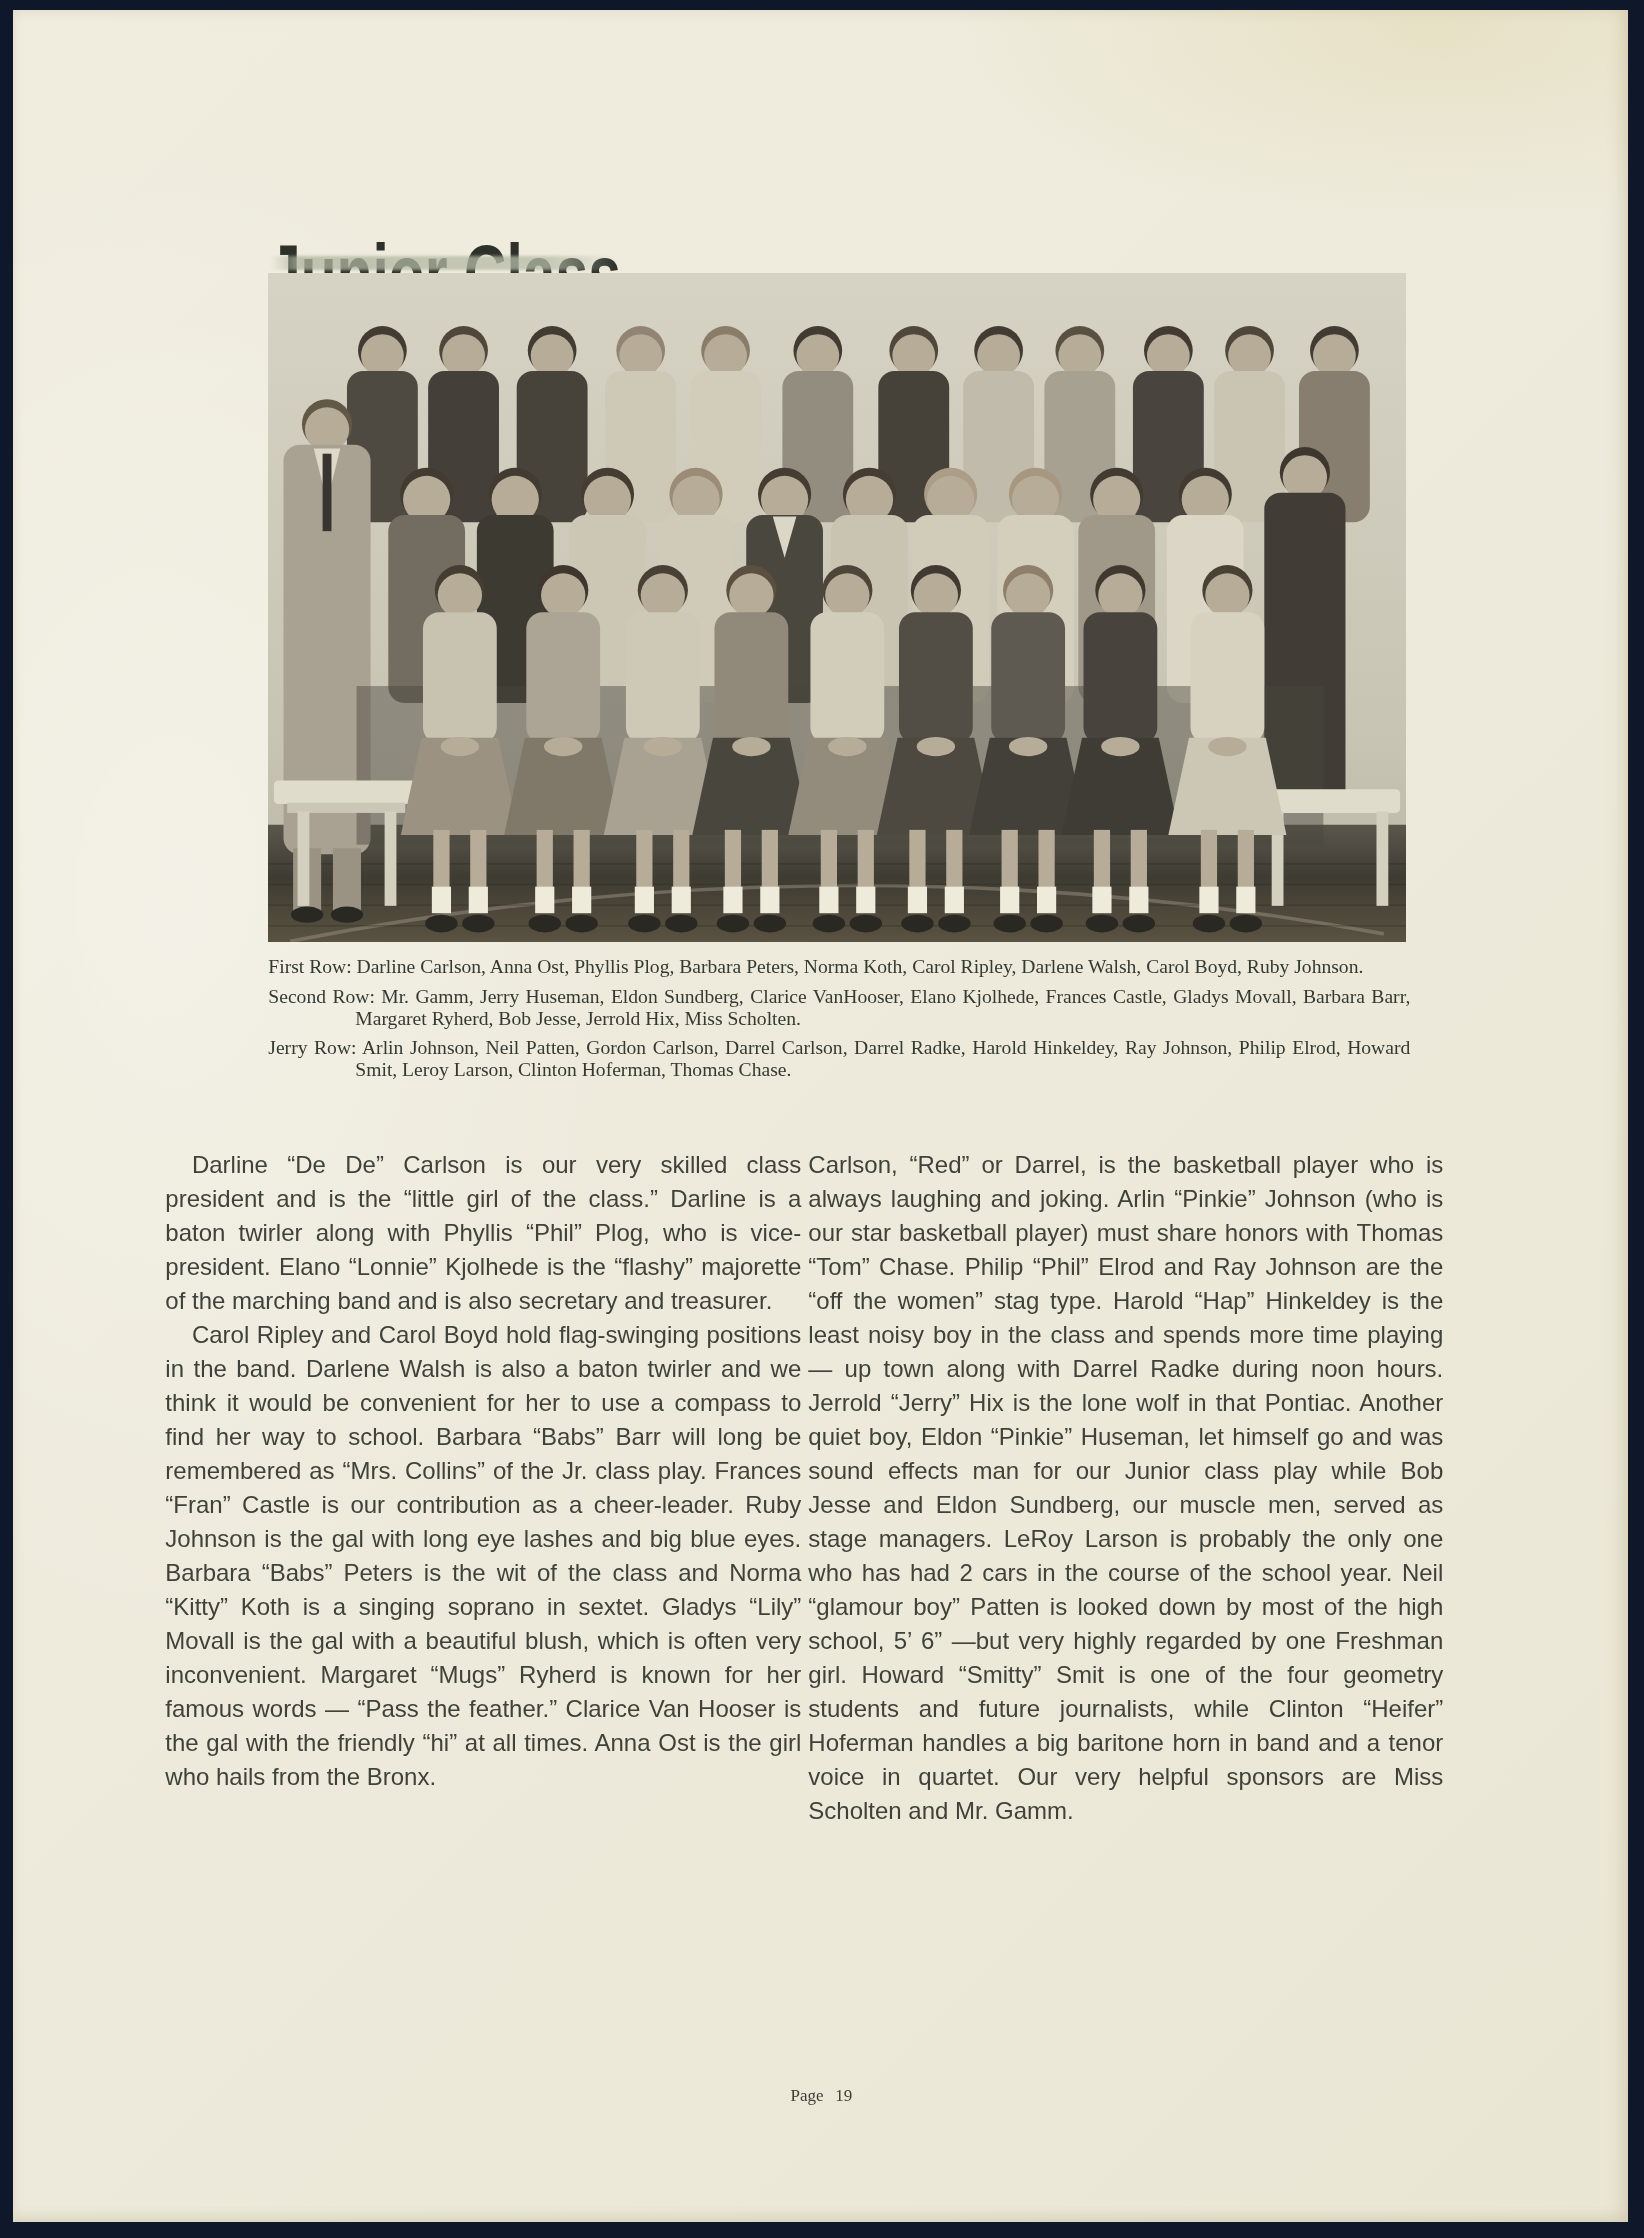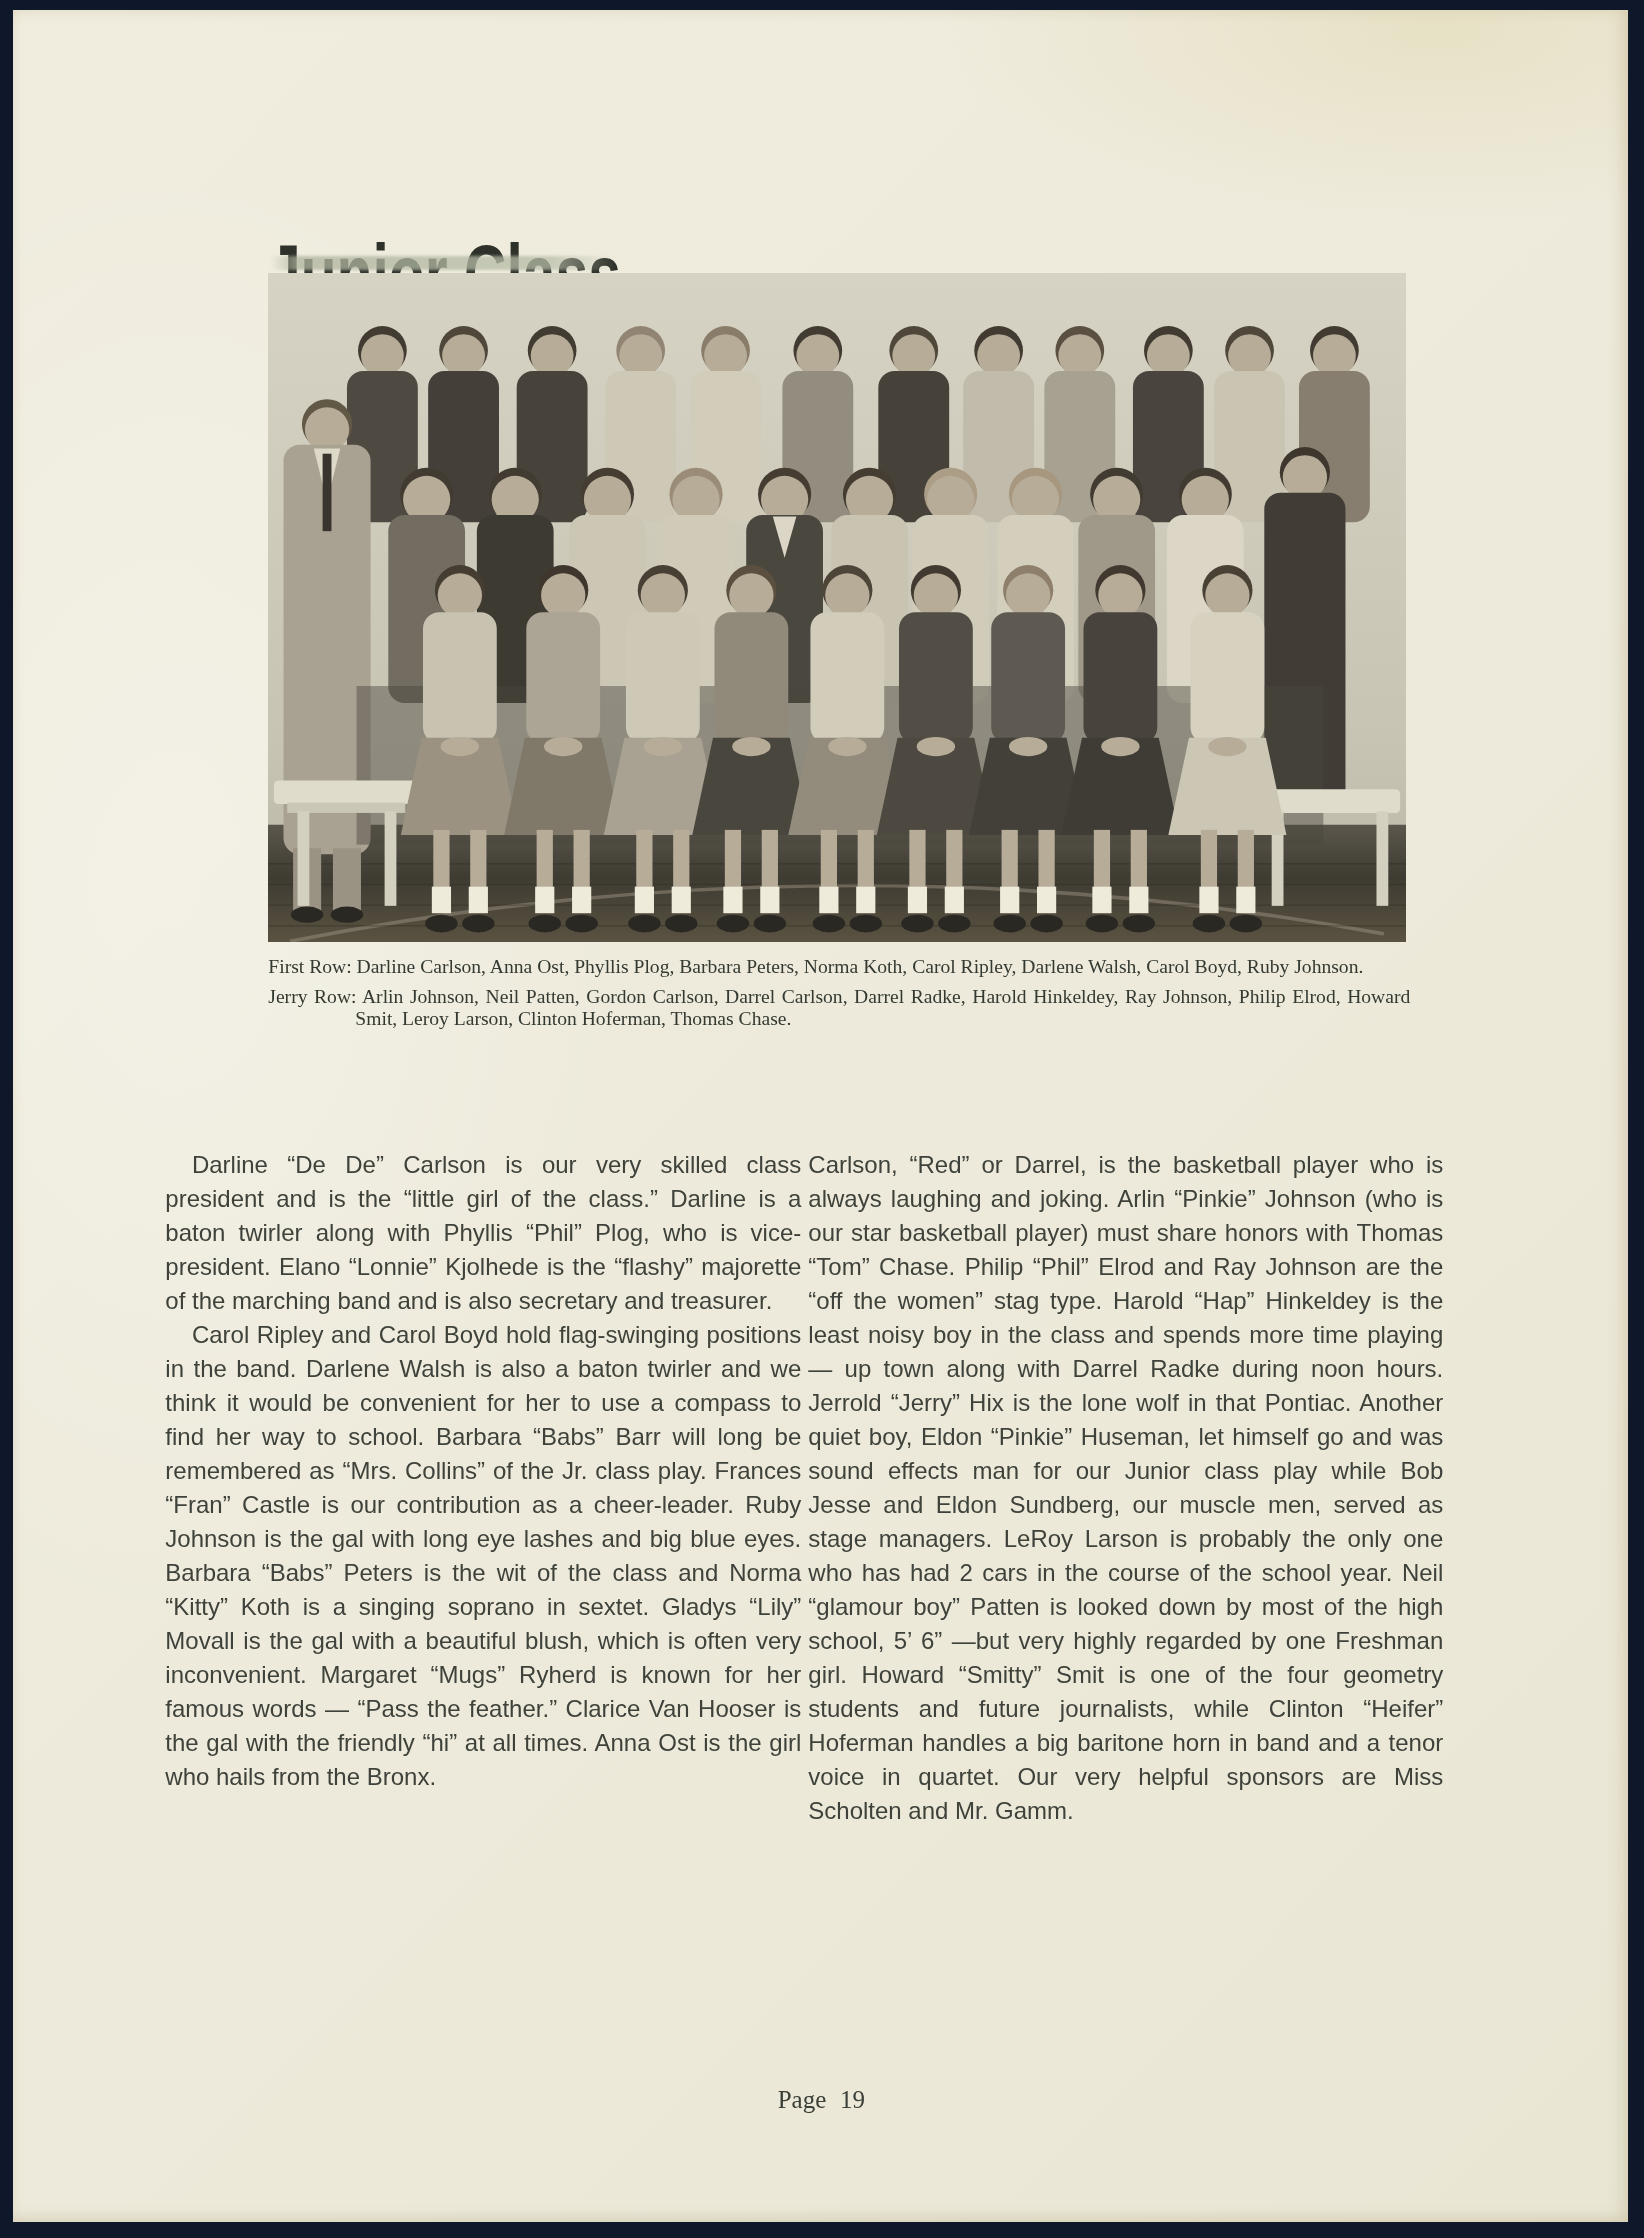--- a/index.html
+++ b/index.html
@@ -21,21 +21,21 @@
   .captions{position:absolute;left:255px;top:946px;width:1142px;color:#343a32;
             font-family:"Liberation Serif",serif;font-size:19.6px;line-height:22px;}
   .cap-row{padding-left:87px;text-indent:-87px;text-align:justify;margin:0 0 7.4px 0;}
   .cap-label{white-space:nowrap;}
   .col{position:absolute;top:1138px;color:#3e423a;font-size:24px;line-height:34px;text-align:justify;}
   #col-left{left:152px;width:636px;}
   #col-right{left:795px;width:635px;}
   .col p{margin:0;text-indent:26.6px;}
   #col-right p{text-indent:0;}
   .footer{position:absolute;left:716px;top:2076px;width:184px;text-align:center;
-          font-family:"Liberation Serif",serif;font-size:25px;color:#3a3f37;word-spacing:7.4px;}
+          font-family:"Liberation Serif",serif;font-size:17px;color:#3a3f37;word-spacing:7.4px;}
 </style>
 </head>
 <body>
 
 <div id="canvas">
   <div class="paper">
     <h1 class="title">Junior Class</h1>
     <div class="smudge"></div>
 
     <div class="photo" role="img" aria-label="Black-and-white group photograph of the Junior Class: three rows of students posed in a gymnasium, front row of girls seated on a bench, teachers standing at each end">
@@ -243,20 +243,21 @@
           <rect x="1314" y="755" width="22" height="110" fill="#b2a997"></rect>
           <rect x="1262" y="832" width="26" height="36" fill="#eae8db"></rect>
           <rect x="1312" y="832" width="26" height="36" fill="#eae8db"></rect>
           <ellipse cx="1275" cy="882" rx="22" ry="12" fill="#26241f"></ellipse>
           <ellipse cx="1325" cy="882" rx="22" ry="12" fill="#26241f"></ellipse>
         </svg>
     </div>
 
     <div class="captions">
       <p class="cap-row"><span class="cap-label">First Row:</span> <span>Darline Carlson, Anna Ost, Phyllis Plog, Barbara Peters, Norma Koth, Carol Ripley, Darlene Walsh, Carol Boyd, Ruby Johnson.</span></p>
+      <p class="cap-row"><span class="cap-label">Second Row:</span> <span>Mr. Gamm, Jerry Huseman, Eldon Sundberg, Clarice VanHooser, Elano Kjolhede, Frances Castle, Gladys Movall, Barbara Barr, Margaret Ryherd, Bob Jesse, Jerrold Hix, Miss Scholten.</span></p>
       <p class="cap-row"><span class="cap-label">Jerry Row:</span> <span>Arlin Johnson, Neil Patten, Gordon Carlson, Darrel Carlson, Darrel Radke, Harold Hinkeldey, Ray Johnson, Philip Elrod, Howard Smit, Leroy Larson, Clinton Hoferman, Thomas Chase.</span></p>
     </div>
 
     <div class="col" id="col-left">
       <p>Darline “De De” Carlson is our very skilled class president and is the “little girl of the class.” Darline is a baton twirler along with Phyllis “Phil” Plog, who is vice-president. Elano “Lonnie” Kjolhede is the “flashy” majorette of the marching band and is also secretary and treasurer.</p>
       <p>Carol Ripley and Carol Boyd hold flag-swinging positions in the band. Darlene Walsh is also a baton twirler and we think it would be convenient for her to use a compass to find her way to school. Barbara “Babs” Barr will long be remembered as “Mrs. Collins” of the Jr. class play. Frances “Fran” Castle is our contribution as a cheer-leader. Ruby Johnson is the gal with long eye lashes and big blue eyes. Barbara “Babs” Peters is the wit of the class and Norma “Kitty” Koth is a singing soprano in sextet. Gladys “Lily” Movall is the gal with a beautiful blush, which is often very inconvenient. Margaret “Mugs” Ryherd is known for her famous words — “Pass the feather.” Clarice Van Hooser is the gal with the friendly “hi” at all times. Anna Ost is the girl who hails from the Bronx.</p>
     </div>
 
     <div class="col" id="col-right">
       <p>Carlson, “Red” or Darrel, is the basketball player who is always laughing and joking. Arlin “Pinkie” Johnson (who is our star basketball player) must share honors with Thomas “Tom” Chase. Philip “Phil” Elrod and Ray Johnson are the “off the women” stag type. Harold “Hap” Hinkeldey is the least noisy boy in the class and spends more time playing — up town along with Darrel Radke during noon hours. Jerrold “Jerry” Hix is the lone wolf in that Pontiac. Another quiet boy, Eldon “Pinkie” Huseman, let himself go and was sound effects man for our Junior class play while Bob Jesse and Eldon Sundberg, our muscle men, served as stage managers. LeRoy Larson is probably the only one who has had 2 cars in the course of the school year. Neil “glamour boy” Patten is looked down by most of the high school, 5’ 6” —but very highly regarded by one Freshman girl. Howard “Smitty” Smit is one of the four geometry students and future journalists, while Clinton “Heifer” Hoferman handles a big baritone horn in band and a tenor voice in quartet. Our very helpful sponsors are Miss Scholten and Mr. Gamm.</p>

